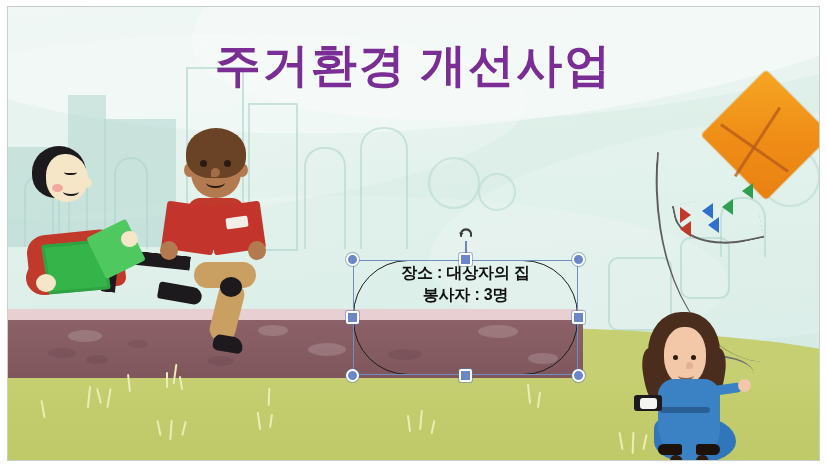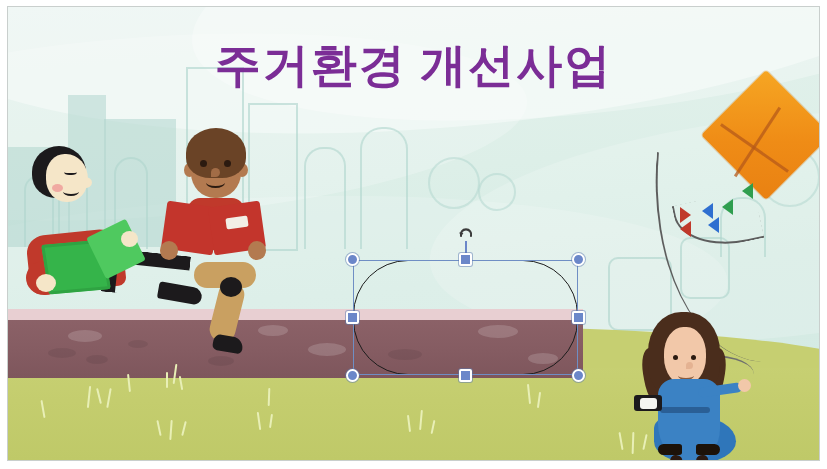--- a/index.html
+++ b/index.html
@@ -419,20 +419,22 @@
       <div class="g-reel"></div>
       <div class="g-reel-w"></div>
     </div>
 
     <div class="headline">주거환경 개선사업</div>
 
     <div id="shape-wrap">
       <div id="shape"></div>
 
       <div id="shape-text">
+        <div>장소 : 대상자의 집</div>
+        <div>봉사자 : 3명</div>
       </div>
 
       <div class="sel-box"></div>
 
       <div class="rot-stem"></div>
       <div class="rot-hdl">
         <svg width="18" height="18" viewBox="0 0 18 18">
           <path d="M4 12 A5.2 5.2 0 1 1 14 12" fill="none" stroke="#3c3c3c" stroke-width="2.1" stroke-linecap="round"></path>
           <path d="M2.2 8.6 L4.2 12.6 L6.4 9.0 Z" fill="#3c3c3c"></path>
         </svg>

